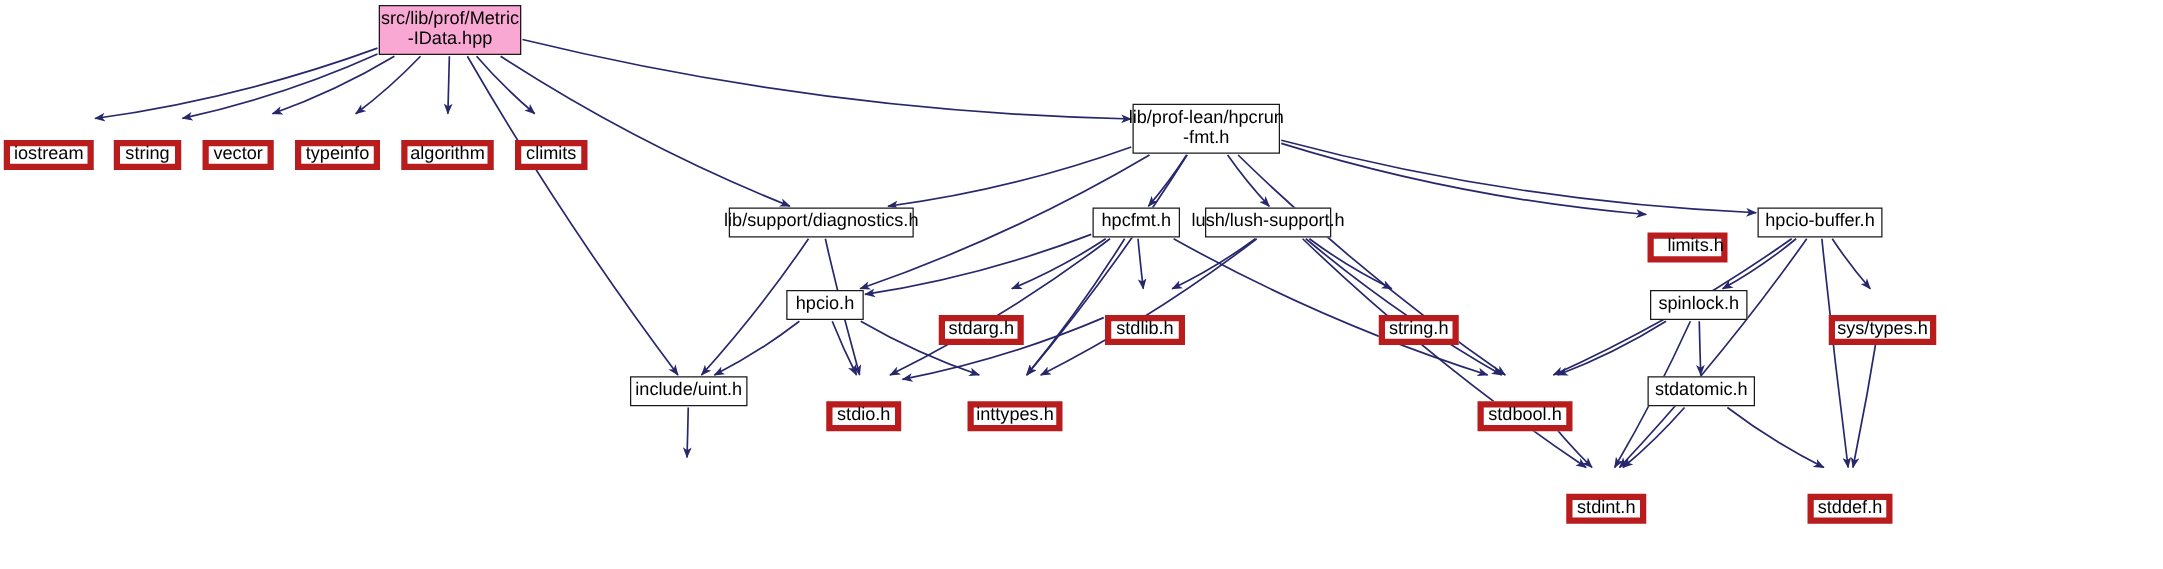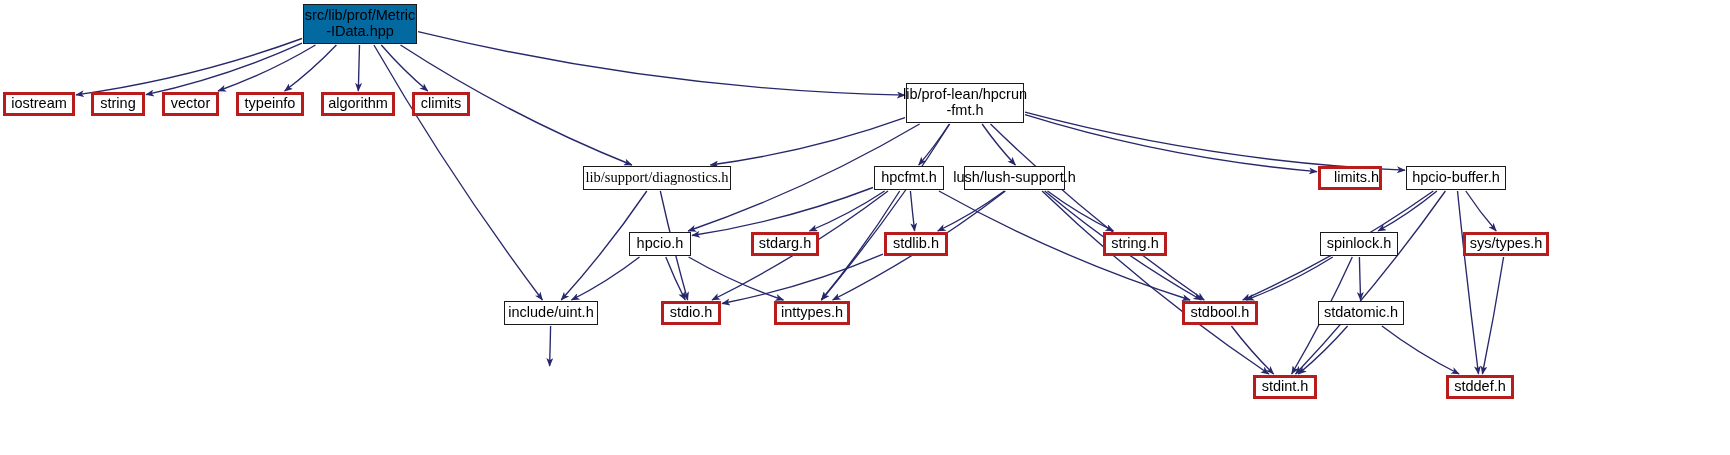--- a/index.html
+++ b/index.html
@@ -2,23 +2,23 @@
 <html><head>
 <meta charset="utf-8">
 <style>
   html,body{margin:0;padding:0;background:#ffffff;}
   body{font-family:"Liberation Sans",sans-serif;}
   #graph{position:relative;width:1730px;height:455px;background:#ffffff;overflow:hidden;}
   #edges{position:absolute;left:0;top:0;width:1730px;height:455px;pointer-events:none;}
   .node{position:absolute;box-sizing:border-box;display:flex;align-items:center;
         justify-content:center;text-align:center;line-height:1.08;
         font-size:14.5px;color:#000000;background:#ffffff;white-space:pre;}
-  .node.thin{border:3px solid #b91c1c;}
+  .node.thin{border:5px solid #b91c1c;margin-top:20px;}
   .node.bold{border:1.6px solid #1a1a1a;}
-  .node.root{border:1.6px solid #1a1a1a;background:#0369a1;}
+  .node.root{border:1.6px solid #1a1a1a;background:#f9a8d4;}
   .node span{display:block;}
 </style>
 </head>
 <body>
 
 <div id="graph">
   <svg id="edges" viewBox="0 0 1730 455" xmlns="http://www.w3.org/2000/svg">
     <defs>
       <marker id="ah" viewBox="0 0 10 8" refX="9.2" refY="4" markerWidth="9" markerHeight="7" orient="auto-start-reverse" markerUnits="userSpaceOnUse">
         <path d="M0,0 L10,4 L0,8 L2.6,4 Z" fill="#27286b"></path>
@@ -77,21 +77,21 @@
 <div class="node root" style="left: 303px; top: 4px; width: 114px; height: 40px;"><span>src/lib/prof/Metric
 -IData.hpp</span></div>
     <div class="node thin" style="left: 3px; top: 92px; width: 72px; height: 24px;"><span>iostream</span></div>
     <div class="node thin" style="left: 91px; top: 92px; width: 54px; height: 24px;"><span>string</span></div>
     <div class="node thin" style="left: 162px; top: 92px; width: 57px; height: 24px;"><span>vector</span></div>
     <div class="node thin" style="left: 236px; top: 92px; width: 68px; height: 24px;"><span>typeinfo</span></div>
     <div class="node thin" style="left: 321px; top: 92px; width: 74px; height: 24px;"><span>algorithm</span></div>
     <div class="node thin" style="left: 412px; top: 92px; width: 58px; height: 24px;"><span>climits</span></div>
     <div class="node bold" style="left: 906px; top: 83px; width: 118px; height: 40px;"><span>lib/prof-lean/hpcrun
 -fmt.h</span></div>
-    <div class="node bold" style="left: 583px; top: 166px; width: 148px; height: 24px; font-family: Liberation Serif, serif;"><span>lib/support/diagnostics.h</span></div>
+    <div class="node bold" style="left: 583px; top: 166px; width: 148px; height: 24px;"><span>lib/support/diagnostics.h</span></div>
     <div class="node bold" style="left: 874px; top: 166px; width: 70px; height: 24px;"><span>hpcfmt.h</span></div>
     <div class="node bold" style="left: 964px; top: 166px; width: 101px; height: 24px;"><span>lush/lush-support.h</span></div>
     <div class="node thin" style="left: 1318px; top: 166px; width: 64px; height: 24px; padding-left: 13px;"><span>limits.h</span></div>
     <div class="node bold" style="left: 1406px; top: 166px; width: 100px; height: 24px;"><span>hpcio-buffer.h</span></div>
     <div class="node bold" style="left: 629px; top: 232px; width: 62px; height: 24px;"><span>hpcio.h</span></div>
     <div class="node thin" style="left: 751px; top: 232px; width: 68px; height: 24px;"><span>stdarg.h</span></div>
     <div class="node thin" style="left: 884px; top: 232px; width: 64px; height: 24px;"><span>stdlib.h</span></div>
     <div class="node thin" style="left: 1103px; top: 232px; width: 64px; height: 24px;"><span>string.h</span></div>
     <div class="node bold" style="left: 1320px; top: 232px; width: 78px; height: 24px;"><span>spinlock.h</span></div>
     <div class="node thin" style="left: 1463px; top: 232px; width: 86px; height: 24px;"><span>sys/types.h</span></div>

